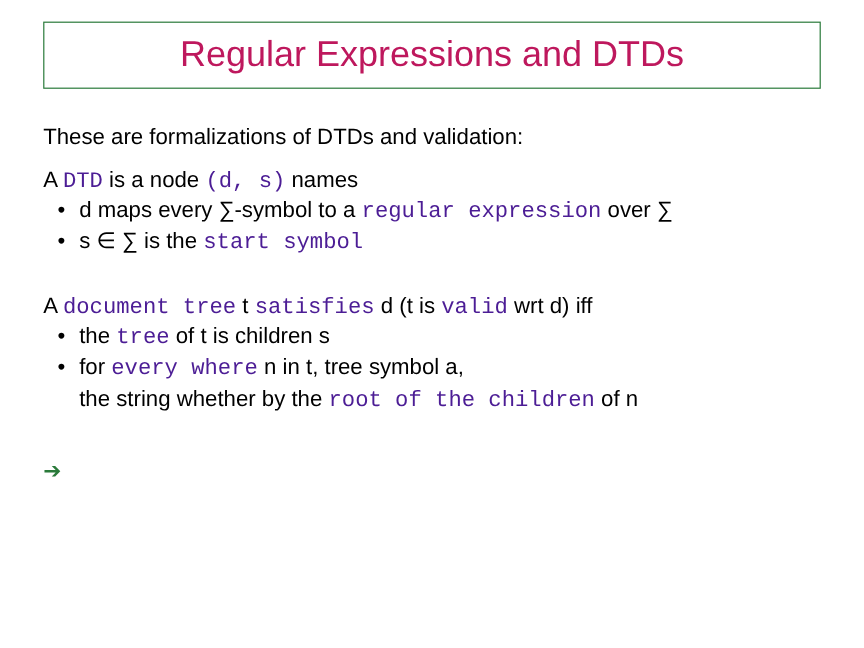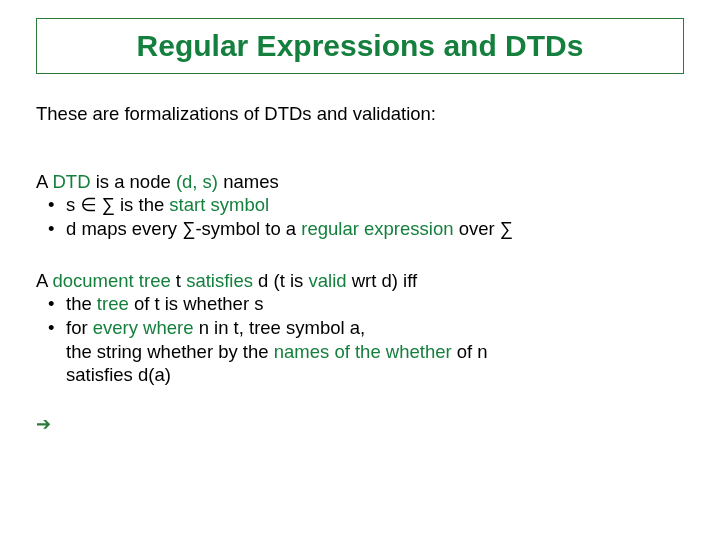--- a/index.html
+++ b/index.html
@@ -17,36 +17,36 @@
     left: 36px;
     width: 648px;
     height: 56px;
     border: 1.5px solid #2a7a3a;
     display: flex;
     align-items: center;
     justify-content: center;
   }
   .title-text {
     font-size: 30px;
-    color: #15803d;
-    font-weight: 700;
+    color: #be185d;
+    font-weight: 400;
   }
   .body {
     position: absolute;
     top: 102px;
     left: 36px;
     width: 648px;
     font-size: 18.5px;
     line-height: 1.28;
     color: #000000;
   }
-  .para { margin-bottom: 44px; }
+  .para { margin-bottom: 12px; }
   .para2 { margin-bottom: 28px; }
-  .para3 { margin-bottom: 24px; }
-  .term { color: #15803d; }
+  .para3 { margin-bottom: 34px; }
+  .term { color: #4c1d95; font-family: Liberation Mono, monospace; }
   ul.bullets {
     list-style: none;
     padding-left: 18px;
   }
   ul.bullets li::before {
     content: "•";
     position: absolute;
     margin-left: -18px;
   }
   ul.bullets li {
@@ -78,42 +78,41 @@
 <div class="body">
 
   <div class="para">These are formalizations of DTDs and validation:</div>
 
   <div class="para2">
     <div>
       <span>A </span><span class="term">DTD</span><span> is a node </span><span class="term">(d, s)</span><span> names</span>
     </div>
     <ul class="bullets">
       <li>
-        <span>s </span><span>∈</span><span> </span><span>∑</span><span> is the </span><span class="term">start symbol</span>
+        <span>d maps every </span><span>∑</span><span>-symbol to a </span><span class="term">regular expression</span><span> over </span><span>∑</span>
       </li>
       <li>
-        <span>d maps every </span><span>∑</span><span>-symbol to a </span><span class="term">regular expression</span><span> over </span><span>∑</span>
+        <span>s </span><span>∈</span><span> </span><span>∑</span><span> is the </span><span class="term">start symbol</span>
       </li>
     </ul>
   </div>
 
   <div class="para3">
     <div>
       <span>A </span><span class="term">document tree</span><span> t </span><span class="term">satisfies</span><span> d (t is </span><span class="term">valid</span><span> wrt d) iff</span>
     </div>
     <ul class="bullets">
       <li>
-        <span>the </span><span class="term">tree</span><span> of t is whether s</span>
+        <span>the </span><span class="term">tree</span><span> of t is children s</span>
       </li>
       <li>
         <span>for </span><span class="term">every where</span><span> n in t, tree symbol a,</span>
         <div class="indent-cont" style="padding-left:0;">
-          <span>the string whether by the </span><span class="term">names of the whether</span><span> of n</span>
+          <span>the string whether by the </span><span class="term">root of the children</span><span> of n</span>
         </div>
-        <div class="indent-cont" style="padding-left:0;">satisfies d(a)</div>
       </li>
     </ul>
   </div>
 
   <div class="arrow-line">
     <span class="arrow">➔</span>
   </div>
 
 </div>
 

